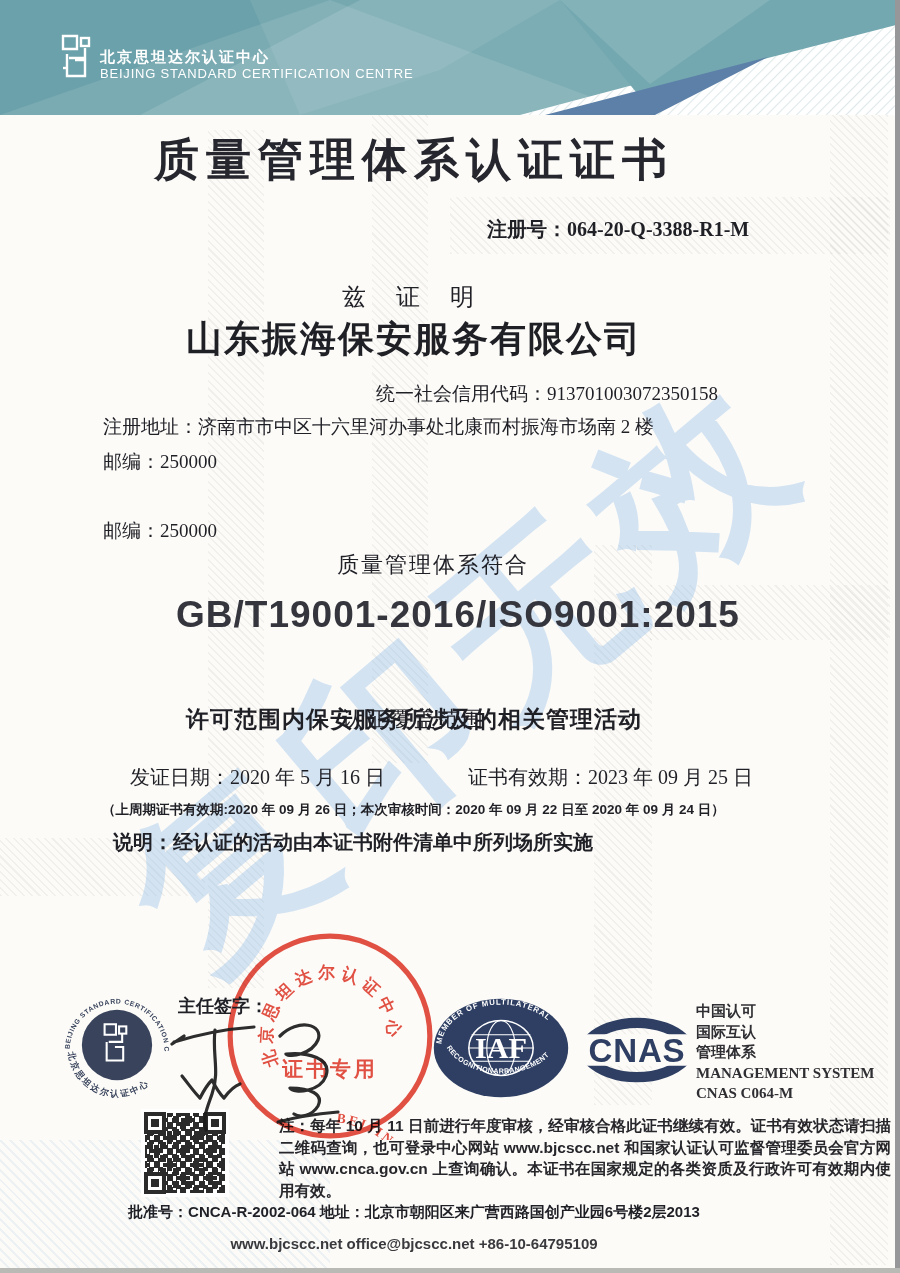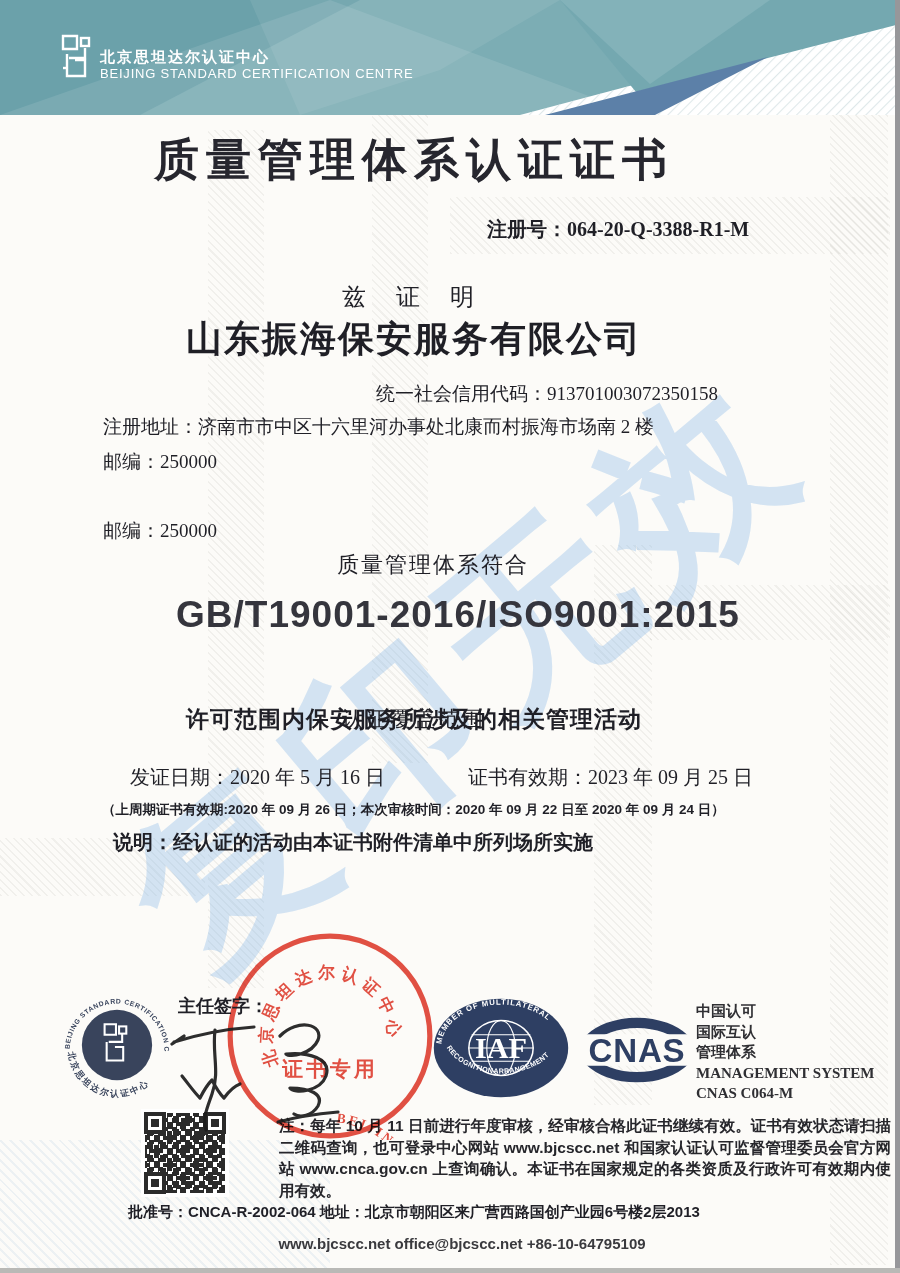--- a/index.html
+++ b/index.html
@@ -65,21 +65,21 @@
     background:
       repeating-conic-gradient(#2b2b2b 0 25%, rgba(0,0,0,0) 0 50%) 0 0/9px 9px,
       repeating-conic-gradient(rgba(0,0,0,0) 0 25%, #2b2b2b 0 50%) 2px 3px/13px 13px;
     background-color:#fff;}
   .finder{position:absolute; width:14px; height:14px; border:4px solid #2b2b2b; background:#fff;}
   .finder::after{content:""; position:absolute; inset:3px; background:#2b2b2b;}
   .f-tl{left:-1px; top:-1px;} .f-tr{right:-1px; top:-1px;} .f-bl{left:-1px; bottom:-1px;}
   .note{left:279px; top:1115px; width:612px; font-size:15.5px; font-weight:bold; line-height:21.5px;
         text-align:justify; z-index:2; font-family:"Liberation Sans", sans-serif; color:#26262b;}
   .approval{top:1203px; font-size:15px; font-weight:bold; font-family:"Liberation Sans", sans-serif;}
-  .footer{top:1235px; font-size:15px; font-weight:bold; font-family:"Liberation Sans", sans-serif; color:#3a3a3e;padding-left:48px;}
+  .footer{top:1235px; font-size:15px; font-weight:bold; font-family:"Liberation Sans", sans-serif; color:#3a3a3e;}
   
   .edge-right{right:0; top:0; width:5px; height:100%; background:#97979a; z-index:6;}
   .edge-bottom{left:0; bottom:0; width:100%; height:5px; background:#b9b9b6; z-index:6;}
 </style>
 </head>
 <body>
 
 <div class="page">
 
   <div class="band" style="left:208px; top:130px; width:56px; height:858px;"></div>

